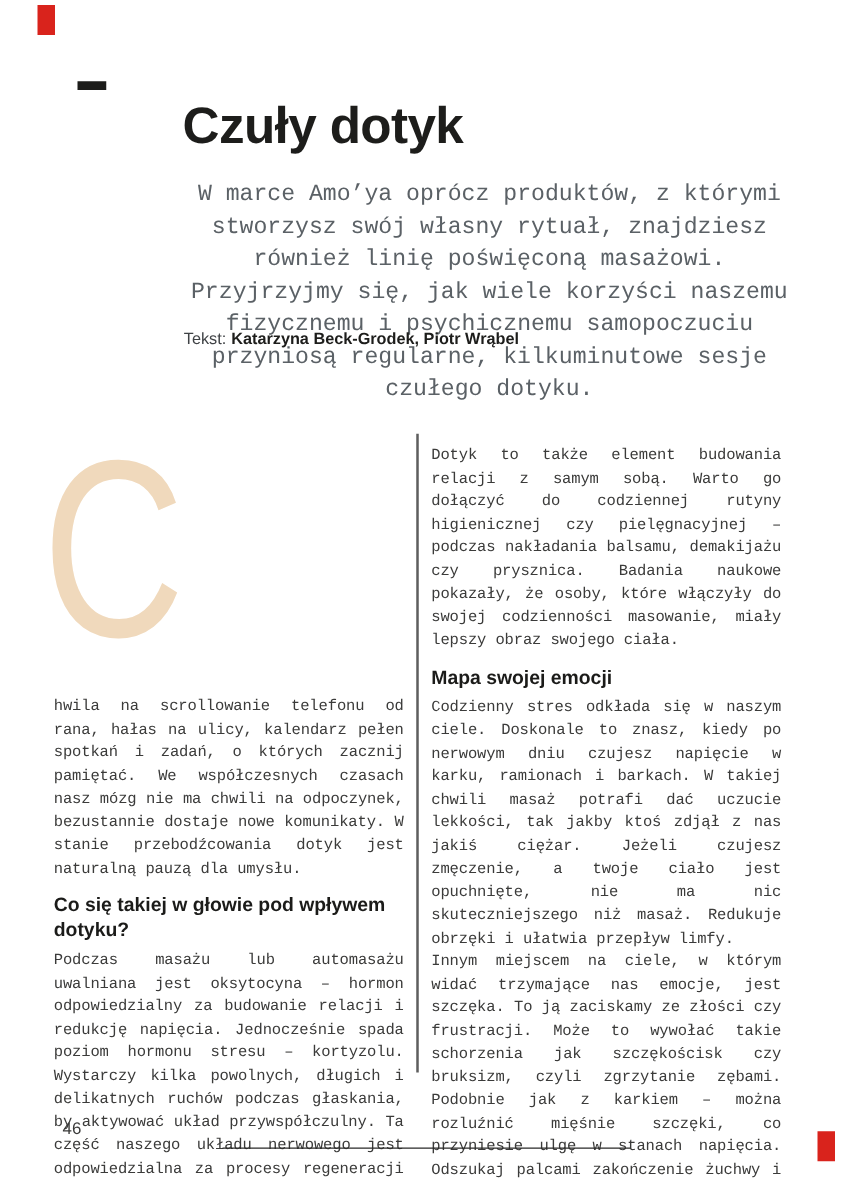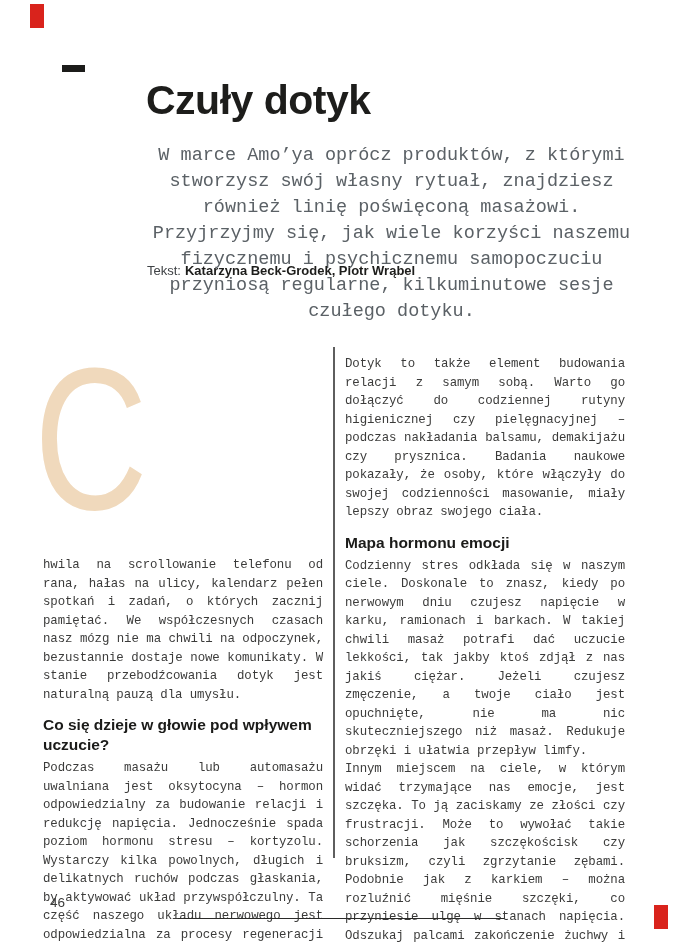--- a/index.html
+++ b/index.html
@@ -94,27 +94,27 @@
   <p class="lead">W marce Amo’ya oprócz produktów, z którymi stworzysz swój własny rytuał, znajdziesz również linię poświęconą masażowi. Przyjrzyjmy się, jak wiele korzyści naszemu fizycznemu i psychicznemu samopoczuciu przyniosą regularne, kilkuminutowe sesje czułego dotyku.</p>
 
   <p class="byline"><span>Tekst:</span><span class="authors">Katarzyna Beck-Grodek, Piotr Wrąbel</span></p>
 
   <div class="dropcap">C</div>
 
   <div class="col-divider"></div>
 
   <div class="column left">
     <p class="body-par">hwila na scrollowanie telefonu od rana, hałas na ulicy, kalendarz pełen spotkań i zadań, o których zacznij pamiętać. We współczesnych czasach nasz mózg nie ma chwili na odpoczynek, bezustannie dostaje nowe komunikaty. W stanie przebodźcowania dotyk jest naturalną pauzą dla umysłu.</p>
-    <h3 class="sub-heading">Co się dzieje w głowie pod wpływem uczucie?</h3>
+    <h3 class="sub-heading">Co się takiej w głowie pod wpływem dotyku?</h3>
     <p class="body-par">Podczas masażu lub automasażu uwalniana jest oksytocyna – hormon odpowiedzialny za budowanie relacji i redukcję napięcia. Jednocześnie spada poziom hormonu stresu – kortyzolu. Wystarczy kilka powolnych, długich i delikatnych ruchów podczas głaskania, by aktywować układ przywspółczulny. Ta część naszego układu nerwowego jest odpowiedzialna za procesy regeneracji i relaksacji.</p>
   </div>
 
   <div class="column right">
     <p class="body-par">Dotyk to także element budowania relacji z samym sobą. Warto go dołączyć do codziennej rutyny higienicznej czy pielęgnacyjnej – podczas nakładania balsamu, demakijażu czy prysznica. Badania naukowe pokazały, że osoby, które włączyły do swojej codzienności masowanie, miały lepszy obraz swojego ciała.</p>
-    <h3 class="sub-heading">Mapa hormonu emocji</h3>
+    <h3 class="sub-heading">Mapa swojej emocji</h3>
     <p class="body-par">Codzienny stres odkłada się w naszym ciele. Doskonale to znasz, kiedy po nerwowym dniu czujesz napięcie w karku, ramionach i barkach. W takiej chwili masaż potrafi dać uczucie lekkości, tak jakby ktoś zdjął z nas jakiś ciężar. Jeżeli czujesz zmęczenie, a twoje ciało jest opuchnięte, nie ma nic skuteczniejszego niż masaż. Redukuje obrzęki i ułatwia przepływ limfy.</p>
     <p class="body-par">Innym miejscem na ciele, w którym widać trzymające nas emocje, jest szczęka. To ją zaciskamy ze złości czy frustracji. Może to wywołać takie schorzenia jak szczękościsk czy bruksizm, czyli zgrzytanie zębami. Podobnie jak z karkiem – można rozluźnić mięśnie szczęki, co przyniesie ulgę w stanach napięcia. Odszukaj palcami zakończenie żuchwy i zacznij masować to miejsce. Na początku może pojawić się dyskomfort, ale po chwili masowania odczujesz rozluźnienie.</p>
   </div>
 
   <div class="page-number">46</div>
 
 
   <div class="footer-rule"></div>
 
 </div>

